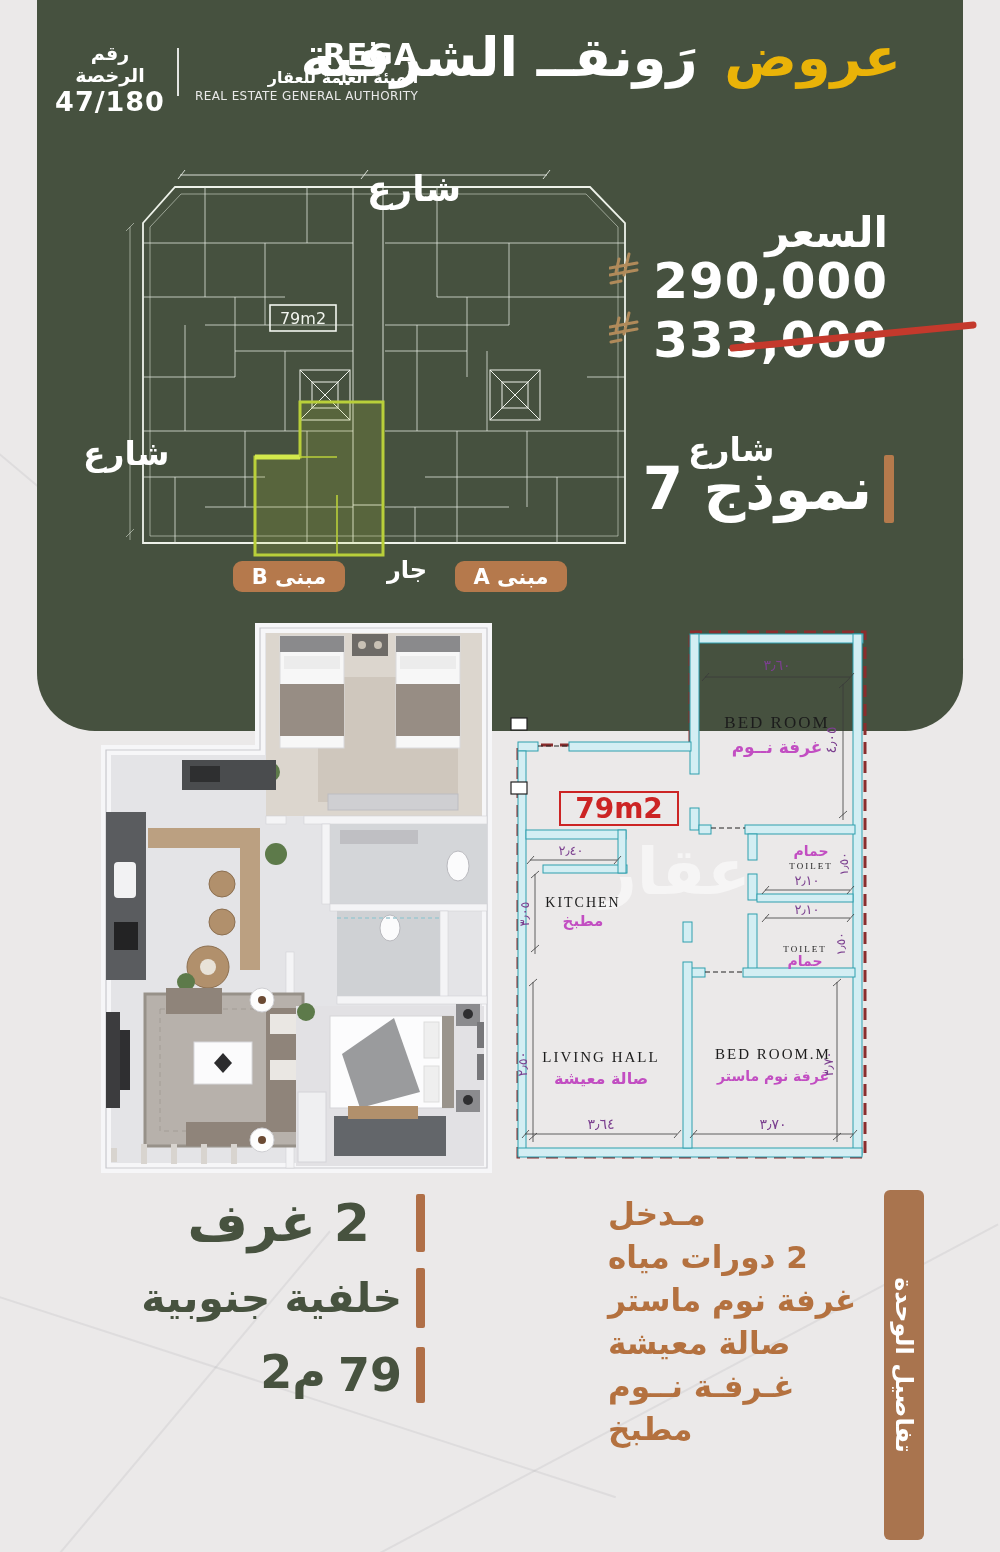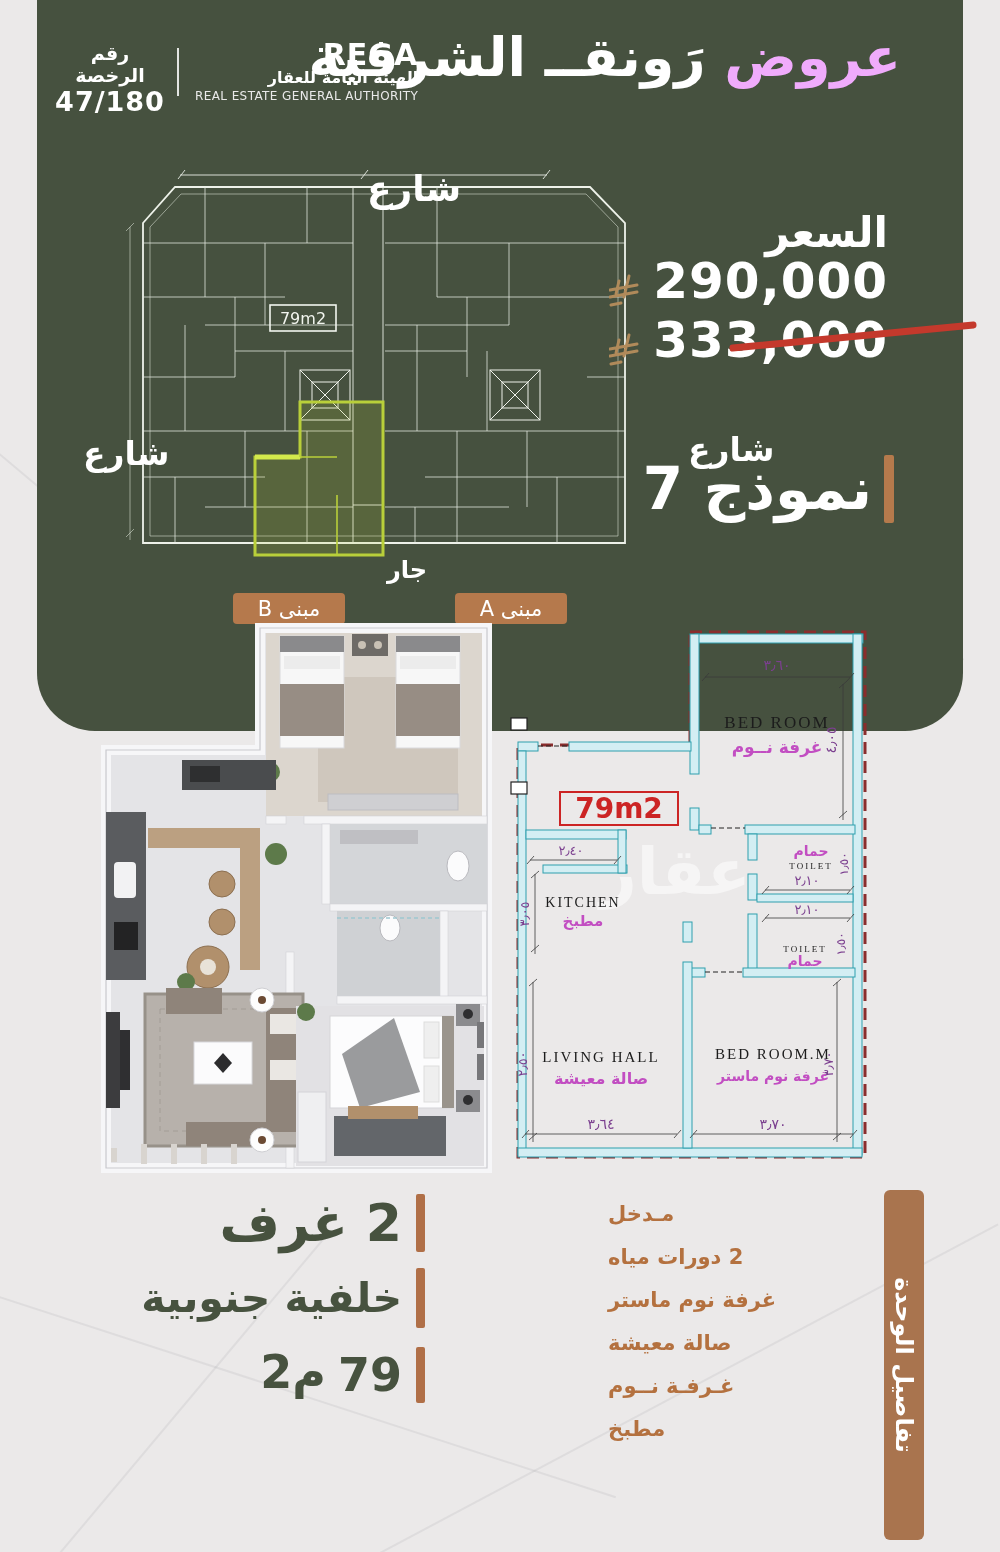--- a/index.html
+++ b/index.html
@@ -28,56 +28,56 @@
   .license .lbl { font-size:19px; font-weight:bold; }
   .license .num { font-size:27px; font-weight:bold; letter-spacing:1px; direction:ltr; }
   .hdr-divider { position:absolute; left:140px; top:48px; width:2px; height:48px; background:rgba(255,255,255,.85); }
   .rega { position:absolute; left:152px; top:40px; width:175px; color:#fff;text-align:right; }
   .rega-top { display:flex; align-items:flex-start; }
   .rega-name { font-size:30px; font-weight:bold; letter-spacing:1px; line-height:30px; }
   .rega-ar { font-size:16px; font-weight:bold; margin-top:-2px; }
   .rega-en { font-size:12px; letter-spacing:.4px; color:#e9e9e9; margin-top:2px; white-space:nowrap; }
   .rega-txt { margin-left:6px; }
   .title { position:absolute; right:62px; top:26px; direction:rtl; font-weight:bold; font-size:54px; color:#fff; white-space:nowrap; }
-  .title .accent { color:#f0abfc; }
+  .title .accent { color:#eab308;margin-left:8px; }
 
   
   .street { position:absolute; color:#fff; font-weight:bold; direction:rtl; }
   .street-top { left:330px; top:168px; font-size:36px; }
   .street-left { left:46px; top:434px; font-size:33px; }
   .street-right { left:651px; top:430px; font-size:33px; }
-  .bldg-btn { position:absolute; height:31px; background:#b5794c; border-radius:4px; color:#fff;
-    font-size:21px; font-weight:normal; display:flex; align-items:center; justify-content:center; direction:rtl;margin-top:32px; }
+  .bldg-btn { position:absolute; height:31px; background:#b5794c; border-radius:9px; color:#fff;
+    font-size:21px; font-weight:bold; display:flex; align-items:center; justify-content:center; direction:rtl; }
   .btn-b { left:196px; top:561px; width:112px; }
   .btn-a { left:418px; top:561px; width:112px; }
   .neighbor { position:absolute; left:336px; top:556px; width:68px; text-align:center; color:#fff; font-size:24px; font-weight:bold; }
 
   
   .price-label { position:absolute; right:75px; top:208px; color:#fff; font-size:42px; font-weight:bold; direction:rtl; }
-  .price-row { position:absolute; right:75px; display:flex; align-items:flex-end; gap:14px; }
+  .price-row { position:absolute; right:75px; display:flex; align-items:flex-start; gap:14px; }
   .price-now { top:252px; }
   .price-old { top:311px; }
   .price-num { color:#fff; font-size:50px; font-weight:bold; letter-spacing:1px; }
   .strike { position:absolute; left:692px; top:333px; width:248px; height:7px; background:#c4392c; transform:rotate(-5.5deg); border-radius:3px; }
   .model-row { position:absolute; right:69px; top:455px; display:flex; align-items:center; direction:rtl; gap:12px; }
   .model-bar { width:10px; height:68px; background:#b57a4c; border-radius:2px; }
   .model-name { color:#fff; font-size:58px; font-weight:bold; direction:rtl; white-space:nowrap; }
 
   
   .dl-row { position:absolute; display:flex; align-items:center; direction:rtl; }
   .dl-bar { width:9px; background:#b06f47; border-radius:2px; margin-left:14px; }
   .dl-text { color:#47523f; font-weight:bold; white-space:nowrap; }
-  .dl1 { right:575px; top:1193px; } .dl1 .dl-bar{height:58px;} .dl1 .dl-text{font-size:52px;}
+  .dl1 { right:575px; top:1193px;gap:32px; } .dl1 .dl-bar{height:58px;} .dl1 .dl-text{font-size:52px;}
   .dl2 { right:575px; top:1268px; } .dl2 .dl-bar{height:60px;} .dl2 .dl-text{font-size:41px;}
   .dl3 { right:575px; top:1345px; } .dl3 .dl-bar{height:56px;} .dl3 .dl-text{font-size:46px;}
   .dl-unit { font-size:28px; font-weight:bold; margin-right:12px; align-self:flex-end; padding-bottom:6px;}
 
   
   .dr-list { position:absolute; right:132px; top:1193px; width:260px; direction:rtl; text-align:left; }
-  .dr-list div { color:#b4713f; font-weight:bold; font-size:21px; line-height:43px; text-align:left; white-space:nowrap; }
+  .dr-list div { color:#b4713f; font-weight:bold; font-size:31px; line-height:43px; text-align:left; white-space:nowrap; }
   .v-bar { position:absolute; left:884px; top:1190px; width:40px; height:350px; background:#a9744e; border-radius:6px;
     display:flex; align-items:center; justify-content:center; }
   .v-bar span { transform:rotate(90deg); white-space:nowrap; color:#fff; font-size:24px; font-weight:bold; letter-spacing:1px; direction:rtl; }
 
   svg text { font-family:"DejaVu Sans", sans-serif; }
   .serif-lbl { font-family:"Liberation Serif","DejaVu Serif",serif; fill:#1c1c1c; letter-spacing:2px; }
   .mag { fill:#c24ec2; font-weight:bold; }
   .dim { fill:#7b3f8f; }
 </style>
 </head>

